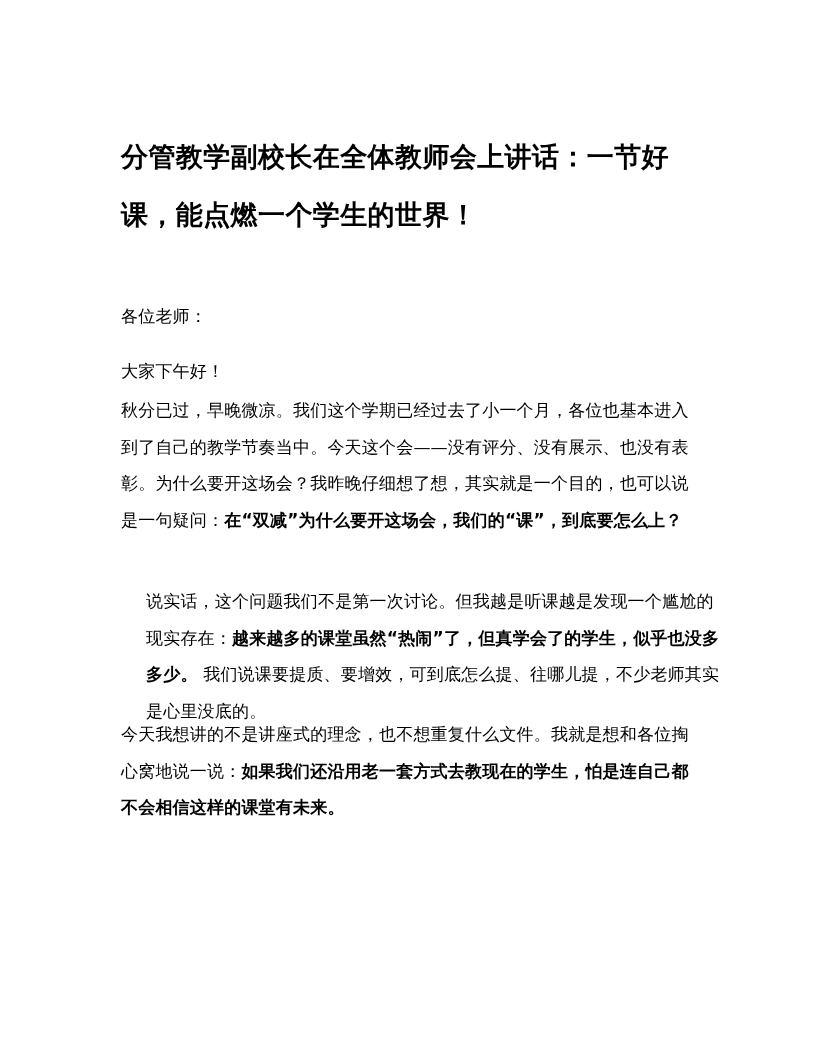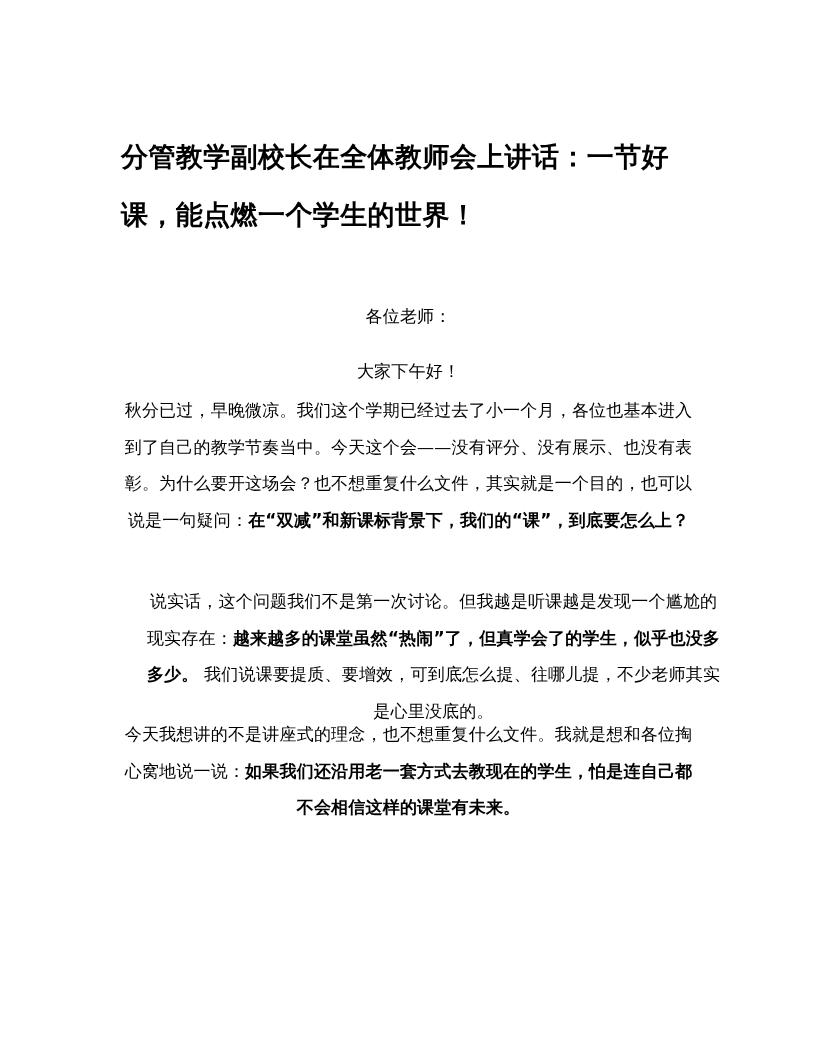--- a/index.html
+++ b/index.html
@@ -6,37 +6,37 @@
     body { width: 816px; height: 1056px; position: relative; overflow: hidden; color: #000; }
     .page { position: absolute; left: 121px; top: 0; width: 575px; }
     .title {
       position: absolute; left: 0; top: 128px; width: 575px;
       font-family: "DejaVu Sans", "Liberation Sans", sans-serif;
       font-size: 27px; font-weight: bold; line-height: 58px; letter-spacing: 0.4px;
       margin: 0;
     }
     .body-text {
       font-family: "DejaVu Serif", "Liberation Serif", serif;
-      font-size: 17px; line-height: 36.5px; margin: 0; letter-spacing: 0.2px; text-align: center;
+      font-size: 17px; line-height: 36.5px; margin: 0; letter-spacing: 0.2px;
     }
     .p { position: absolute; left: 0; width: 575px; }
     .b { font-weight: bold; font-family: "DejaVu Sans", "Liberation Sans", sans-serif; }
   </style>
 </head>
 <body>
 
 <div class="page">
   <h1 class="title">分管教学副校长在全体教师会上讲话：一节好课，能点燃一个学生的世界！</h1>
 
   <p class="p body-text" style="top:298px;">各位老师：</p>
 
   <p class="p body-text" style="top:345px;margin-top:8px;">大家下午好！</p>
 
   <p class="p body-text" style="top:392px;">
-    <span>秋分已过，早晚微凉。我们这个学期已经过去了小一个月，各位也基本进入到了自己的教学节奏当中。今天这个会——没有评分、没有展示、也没有表彰。为什么要开这场会？也不想重复什么文件，其实就是一个目的，也可以说是一句疑问：</span><span class="b">在“双减”和新课标背景下，我们的“课”，到底要怎么上？</span>
+    <span>秋分已过，早晚微凉。我们这个学期已经过去了小一个月，各位也基本进入到了自己的教学节奏当中。今天这个会——没有评分、没有展示、也没有表彰。为什么要开这场会？我昨晚仔细想了想，其实就是一个目的，也可以说是一句疑问：</span><span class="b">在“双减”为什么要开这场会，我们的“课”，到底要怎么上？</span>
   </p>
 
   <p class="p body-text" style="top:583px;margin-left:25px;">
     <span>说实话，这个问题我们不是第一次讨论。但我越是听课越是发现一个尴尬的现实存在：</span><span class="b">越来越多的课堂虽然“热闹”了，但真学会了的学生，似乎也没多多少。</span><span> 我们说课要提质、要增效，可到底怎么提、往哪儿提，不少老师其实是心里没底的。</span>
   </p>
 
   <p class="p body-text" style="top:716px;">
     <span>今天我想讲的不是讲座式的理念，也不想重复什么文件。我就是想和各位掏心窝地说一说：</span><span class="b">如果我们还沿用老一套方式去教现在的学生，怕是连自己都不会相信这样的课堂有未来。</span>
   </p>
 </div>

